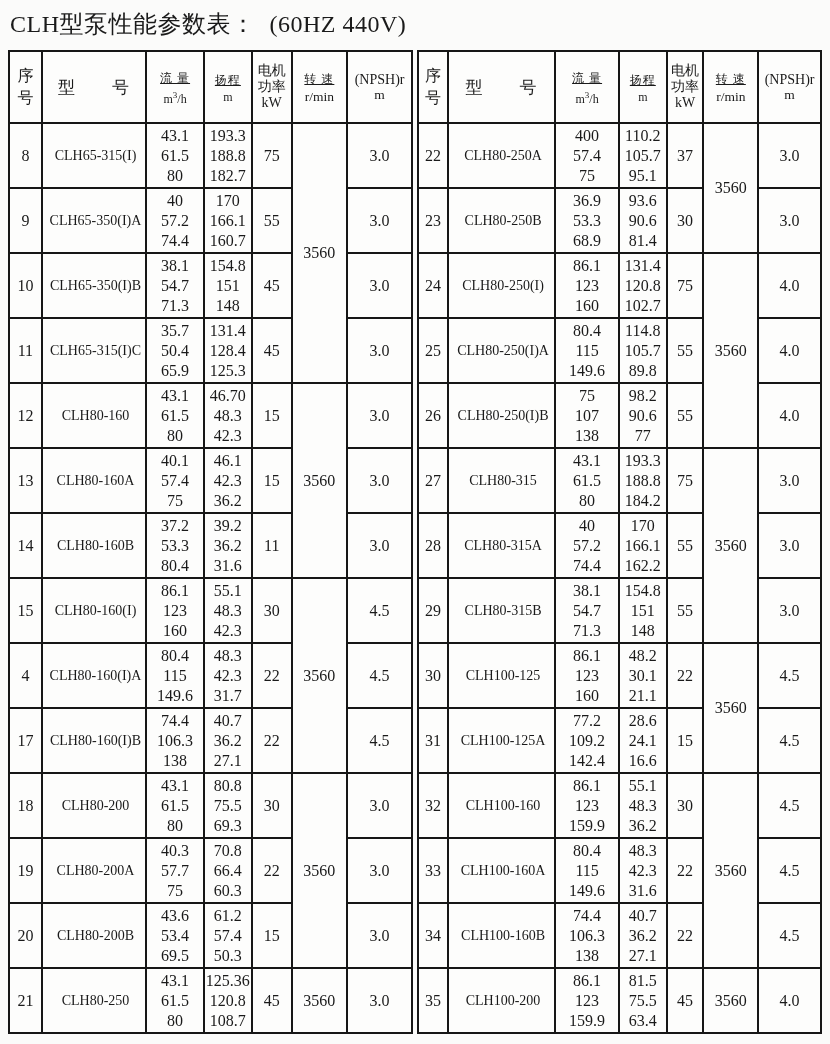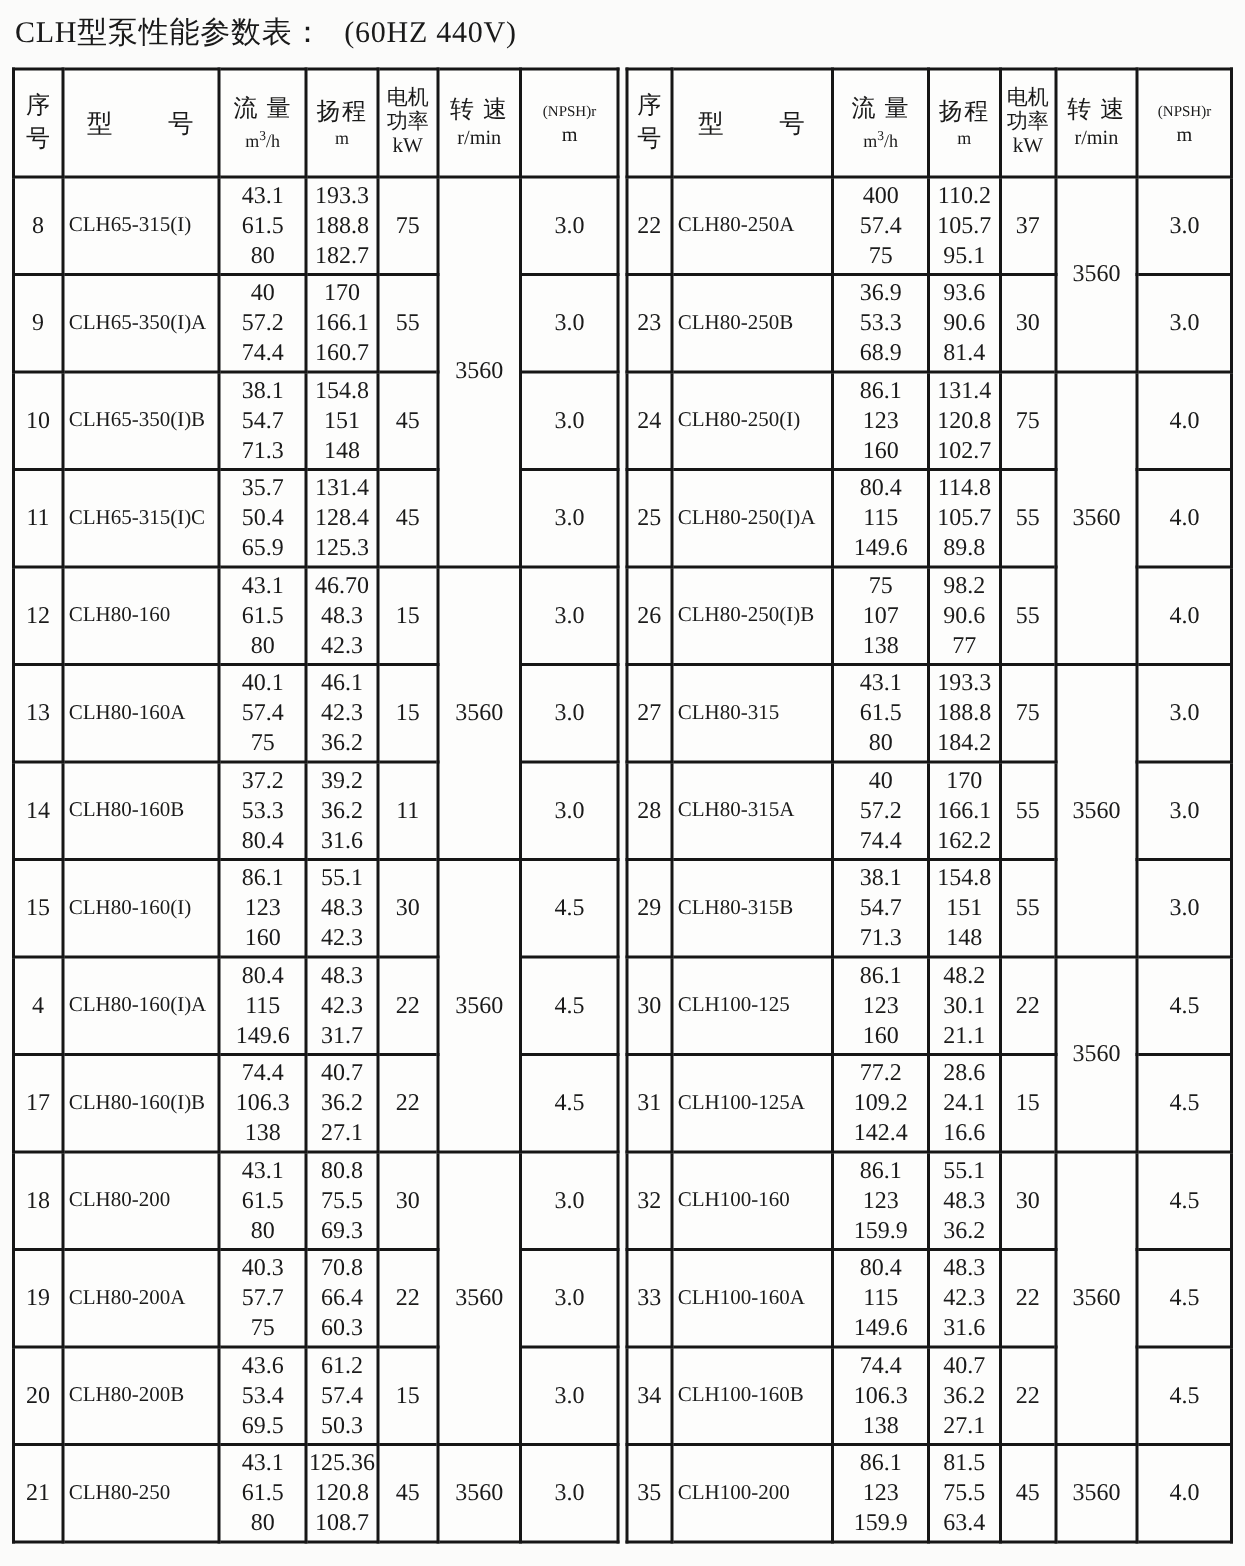--- a/index.html
+++ b/index.html
@@ -7,21 +7,21 @@
     margin: 0;
     padding: 0;
     width: 830px;
     height: 1044px;
     background: #fbfbfa;
     font-family: "Liberation Serif", "DejaVu Serif", serif;
     color: #1a1a1a;
   }
   .page { padding: 6px 8px 0 8px; }
   .title-row {
-    font-size: 20px;
+    font-size: 24px;
     padding: 2px 0 10px 2px;
     letter-spacing: 0.5px;
     white-space: pre;
   }
   .title-suffix { margin-left: 14px; }
   .tables { display: flex; gap: 4px; align-items: flex-start; }
   table {
     border-collapse: collapse;
     table-layout: fixed;
     background: #fdfdfc;
@@ -29,30 +29,30 @@
   th, td {
     border: 2px solid #161616;
     padding: 0;
     text-align: center;
     vertical-align: middle;
     font-weight: normal;
     overflow: hidden;
   }
   thead tr { height: 72px; }
   tbody tr { height: 65px; }
-  .c-model { text-align: left; padding-left: 3px; font-size: 14px; letter-spacing: 0px; }
+  .c-model { text-align: center; padding-left: 3px; font-size: 14px; letter-spacing: 0px; }
   .c-serial { font-size: 16px; }
   .c-vals { font-size: 16px; }
   .c-vals div { line-height: 20px; }
   .c-num { font-size: 16px; }
-  th .h-main { font-size: 16px; letter-spacing: 1px; line-height: 20px; }
+  th .h-main { font-size: 12px; letter-spacing: 1px; line-height: 20px; text-decoration: underline; }
   th .h-unit { font-size: 12px; line-height: 14px; }
   th .h-unit2 { font-size: 13.5px; line-height: 16px; text-align: center; }
   th .h-power { font-size: 14px; line-height: 16px; }
-  th .h-npsh { font-size: 10px; line-height: 15px; }
+  th .h-npsh { font-size: 14px; line-height: 15px; }
   th .h-serial { font-size: 16px; line-height: 22px; }
   th .h-model { font-size: 17px; white-space: pre; letter-spacing: 1px; text-align: right; }
   sup { font-size: 9px; }
 </style>
 </head>
 <body>
 
 <div class="page">
   <div class="title-row"><span>CLH型泵性能参数表：</span><span class="title-suffix">(60HZ 440V)</span></div>
 

